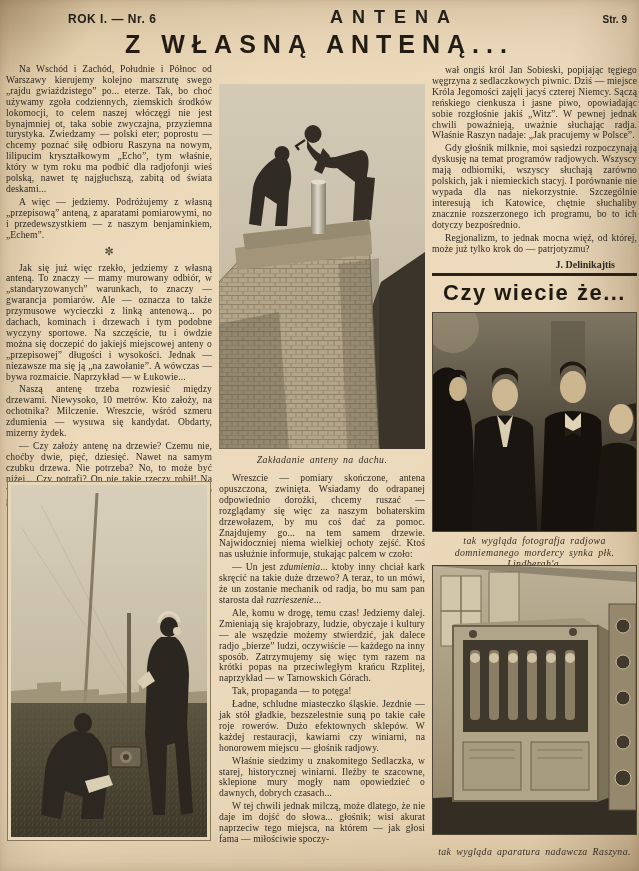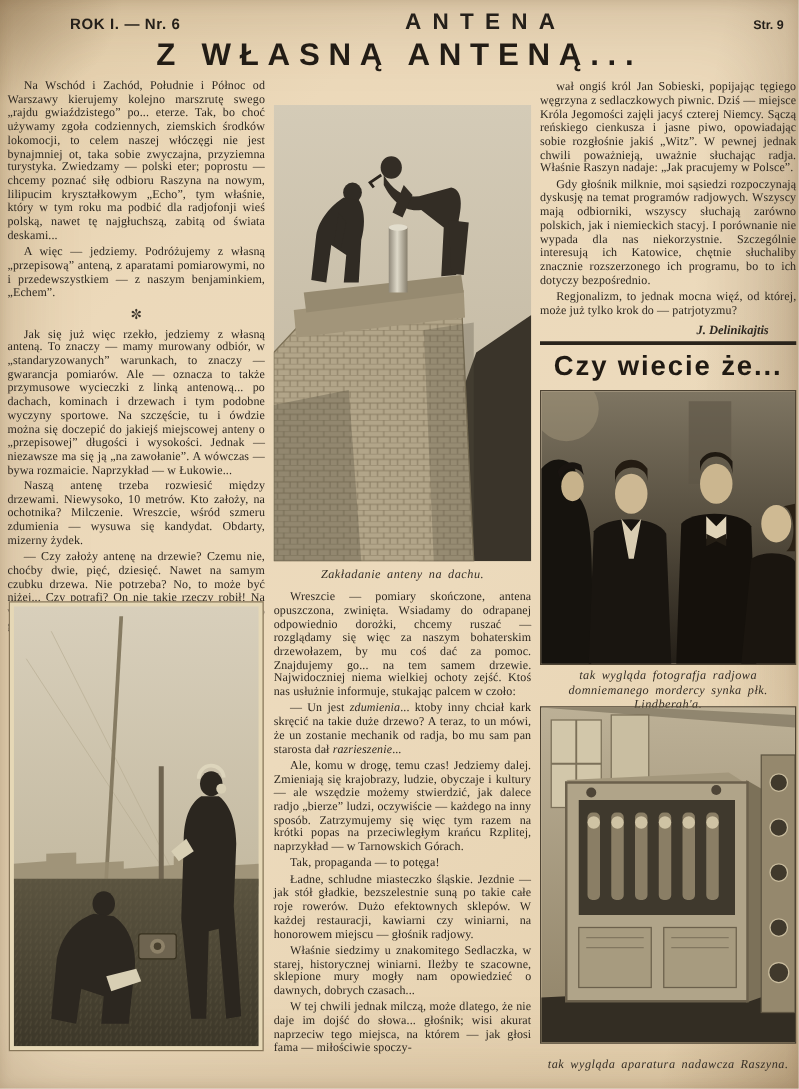--- a/index.html
+++ b/index.html
@@ -9,38 +9,38 @@
     background:
       radial-gradient(140px 120px at 0% 0%, rgba(86,58,28,.30), rgba(86,58,28,0) 70%),
       radial-gradient(160px 140px at 100% 100%, rgba(86,58,28,.22), rgba(86,58,28,0) 70%),
       radial-gradient(120px 500px at 100% 30%, rgba(86,58,28,.14), rgba(86,58,28,0) 70%),
       linear-gradient(135deg,#e2cda9 0%, #ecd9ba 22%, #ecdabc 55%, #e4cfac 100%);
     box-shadow: inset 0 0 70px rgba(92,63,30,.28), inset 0 0 10px rgba(92,63,30,.18);
     font-family:"Liberation Serif", serif;
     color:#2e2821;
   }
   
-  .masthead{position:absolute;top:7px;left:12px;right:12px;display:flex;justify-content:space-between;align-items:baseline;
+  .masthead{position:absolute;top:7px;left:24px;right:12px;display:flex;justify-content:space-between;align-items:baseline;
     font-family:"Liberation Sans", sans-serif;font-weight:bold;color:#25201a;padding-left:44px;}
   .masthead .issue{font-size:12px;letter-spacing:.5px;}
   .masthead .mag{font-size:18px;letter-spacing:9px;margin-left:30px;}
   .masthead .pageno{font-size:10px;}
   .main-title{position:absolute;top:30px;left:0;width:100%;text-align:center;
     font-family:"Liberation Sans", sans-serif;font-weight:bold;font-size:25px;letter-spacing:7px;color:#221c15;}
   
   .col{position:absolute;top:64px;width:206px;height:807px;}
   .col1{left:6px;}
   .col2{left:219px;}
   .col3{left:432px;width:205px;}
   .bodytext p{margin:0 0 2px 0;text-indent:13px;text-align:justify;
     font-size:9.6px;line-height:10.9px;letter-spacing:.1px;}
   .star-sep{text-align:center;font-size:11px;margin:4px 0 5px 0;color:#3a332a;}
   .caption{font-style:italic;text-align:center;font-size:9.8px;line-height:11.5px;
     letter-spacing:.4px;word-spacing:2px;color:#352e25;}
-  .signature{text-align:right;padding-right:22px;font-style:italic;font-weight:bold;font-size:10px;margin-top:5px;}
+  .signature{text-align:right;padding-right:22px;font-weight:bold;font-size:10px;margin-top:5px;}
   
   .photo{display:block;}
   .photo svg{display:block;}
   .photo-ground{position:absolute;top:417px;left:1px;border:1px solid #877659;padding:3px;background:#e6d8b6;}
   .caption-ground{position:absolute;top:783px;left:0;width:100%;}
   .photo-roof{position:absolute;top:20px;left:0;}
   .caption-roof{position:absolute;top:390px;left:0;width:100%;}
   .col2 .bodytext{position:absolute;top:409px;left:0;width:100%;}
   .col3 .bodytext{position:absolute;top:1px;left:0;width:100%;}
   .thick-rule{position:absolute;top:209px;left:0;width:100%;height:3px;background:#29231b;}

